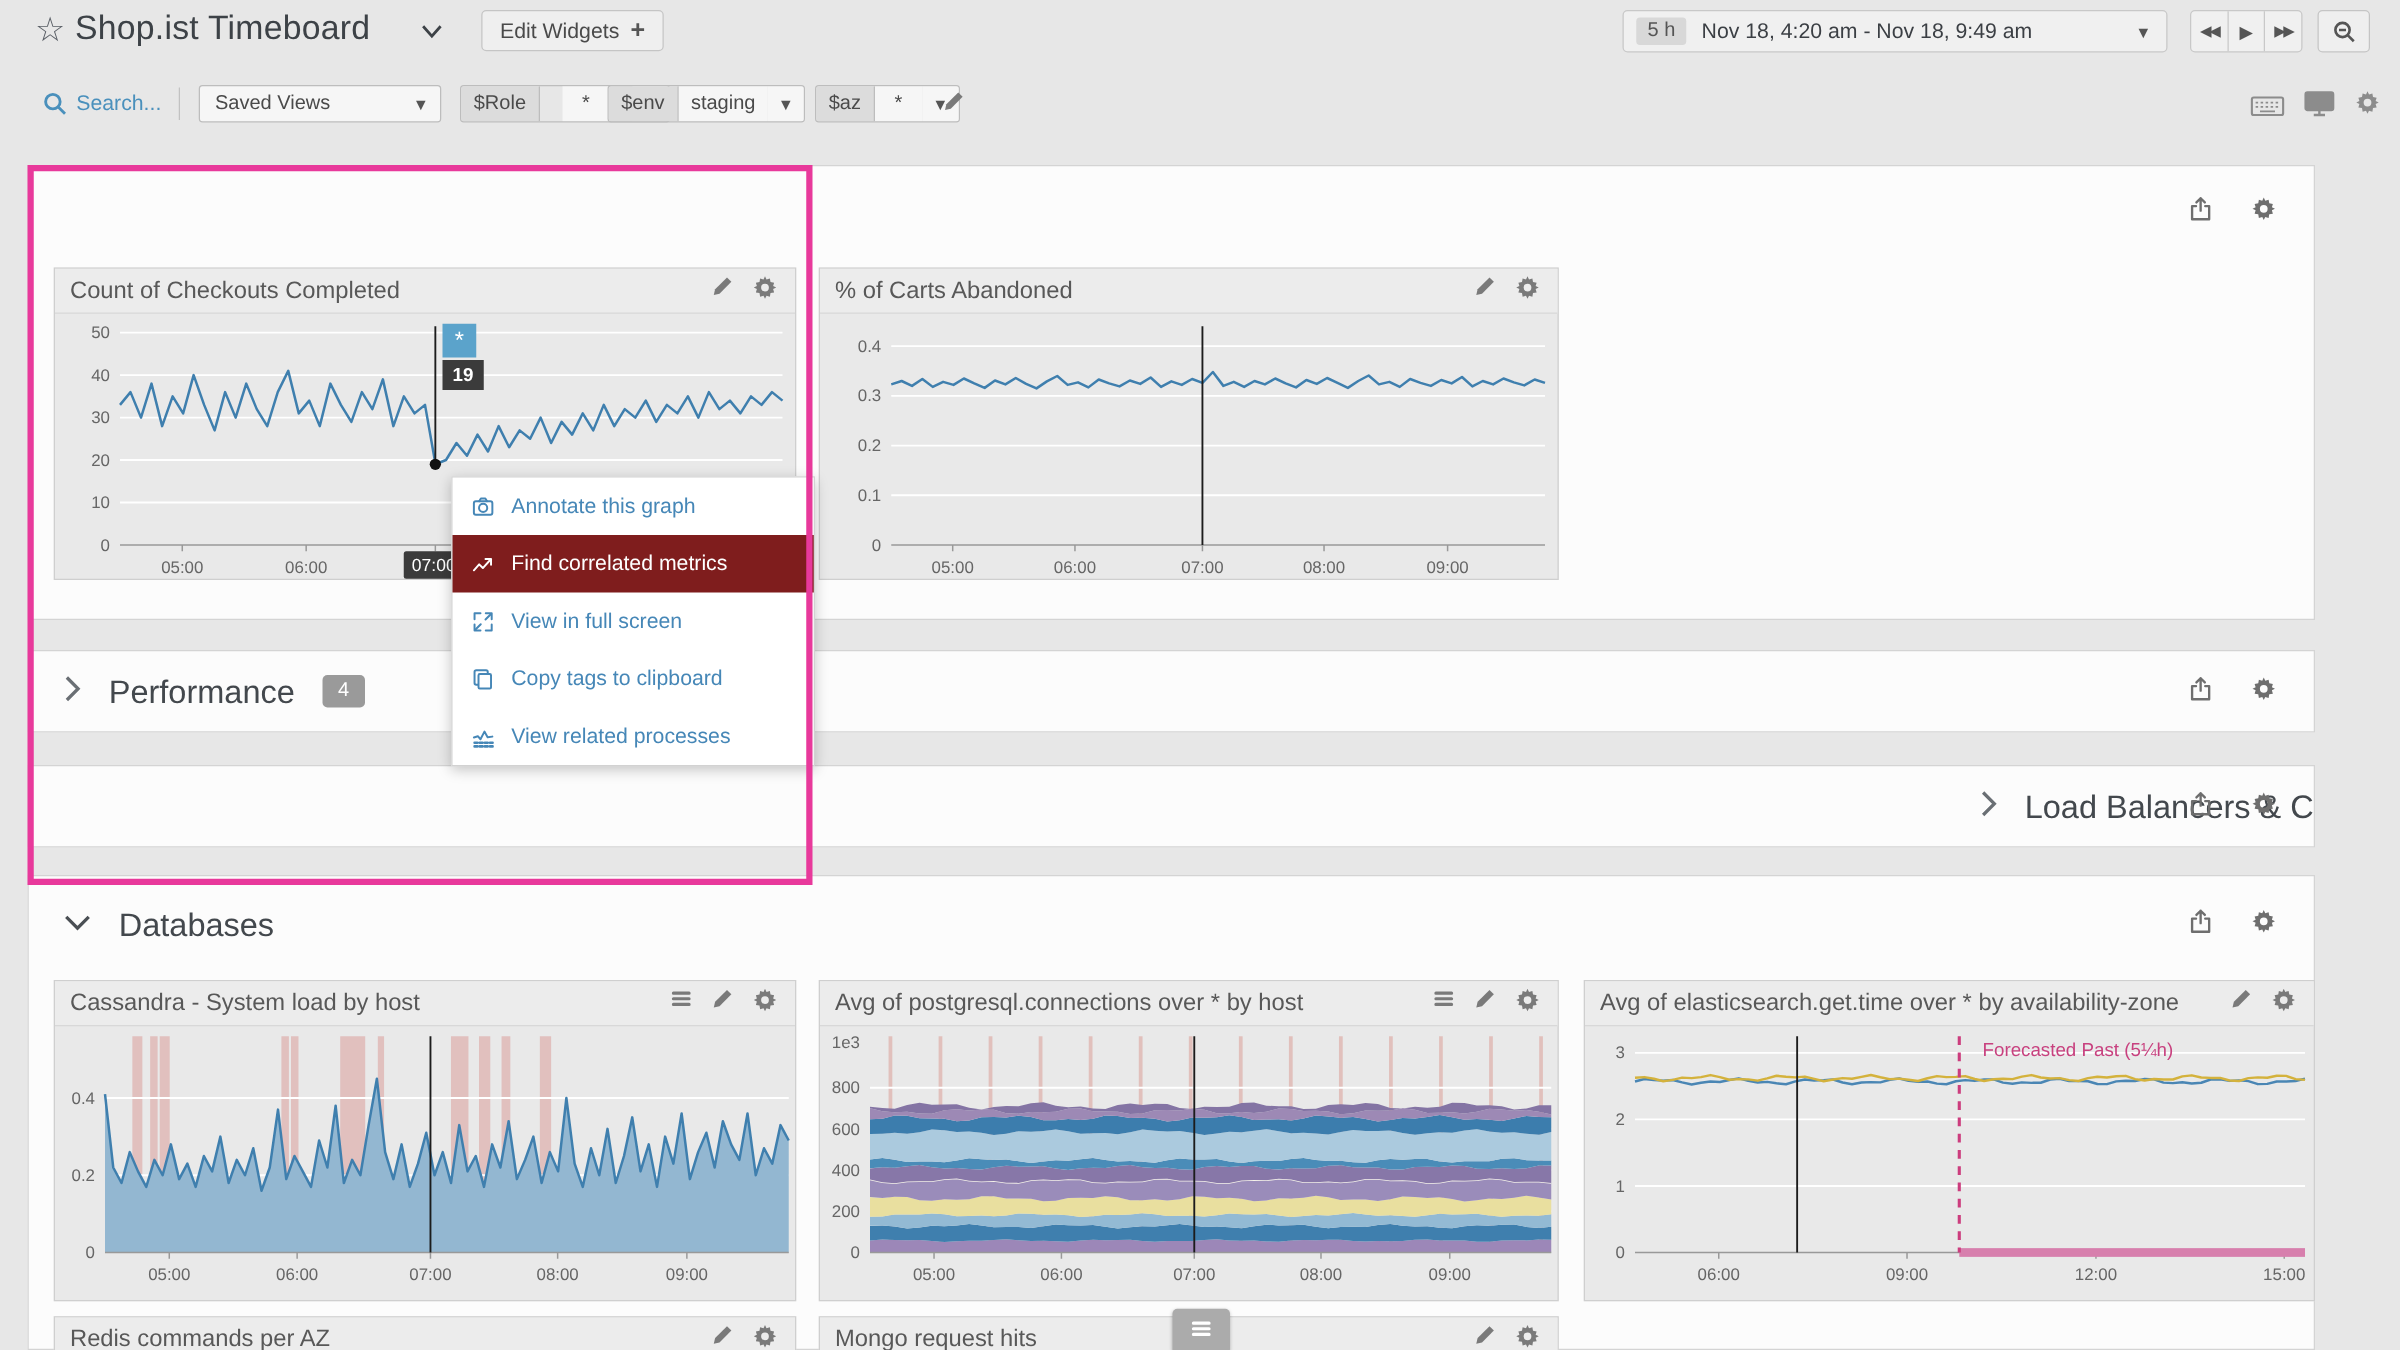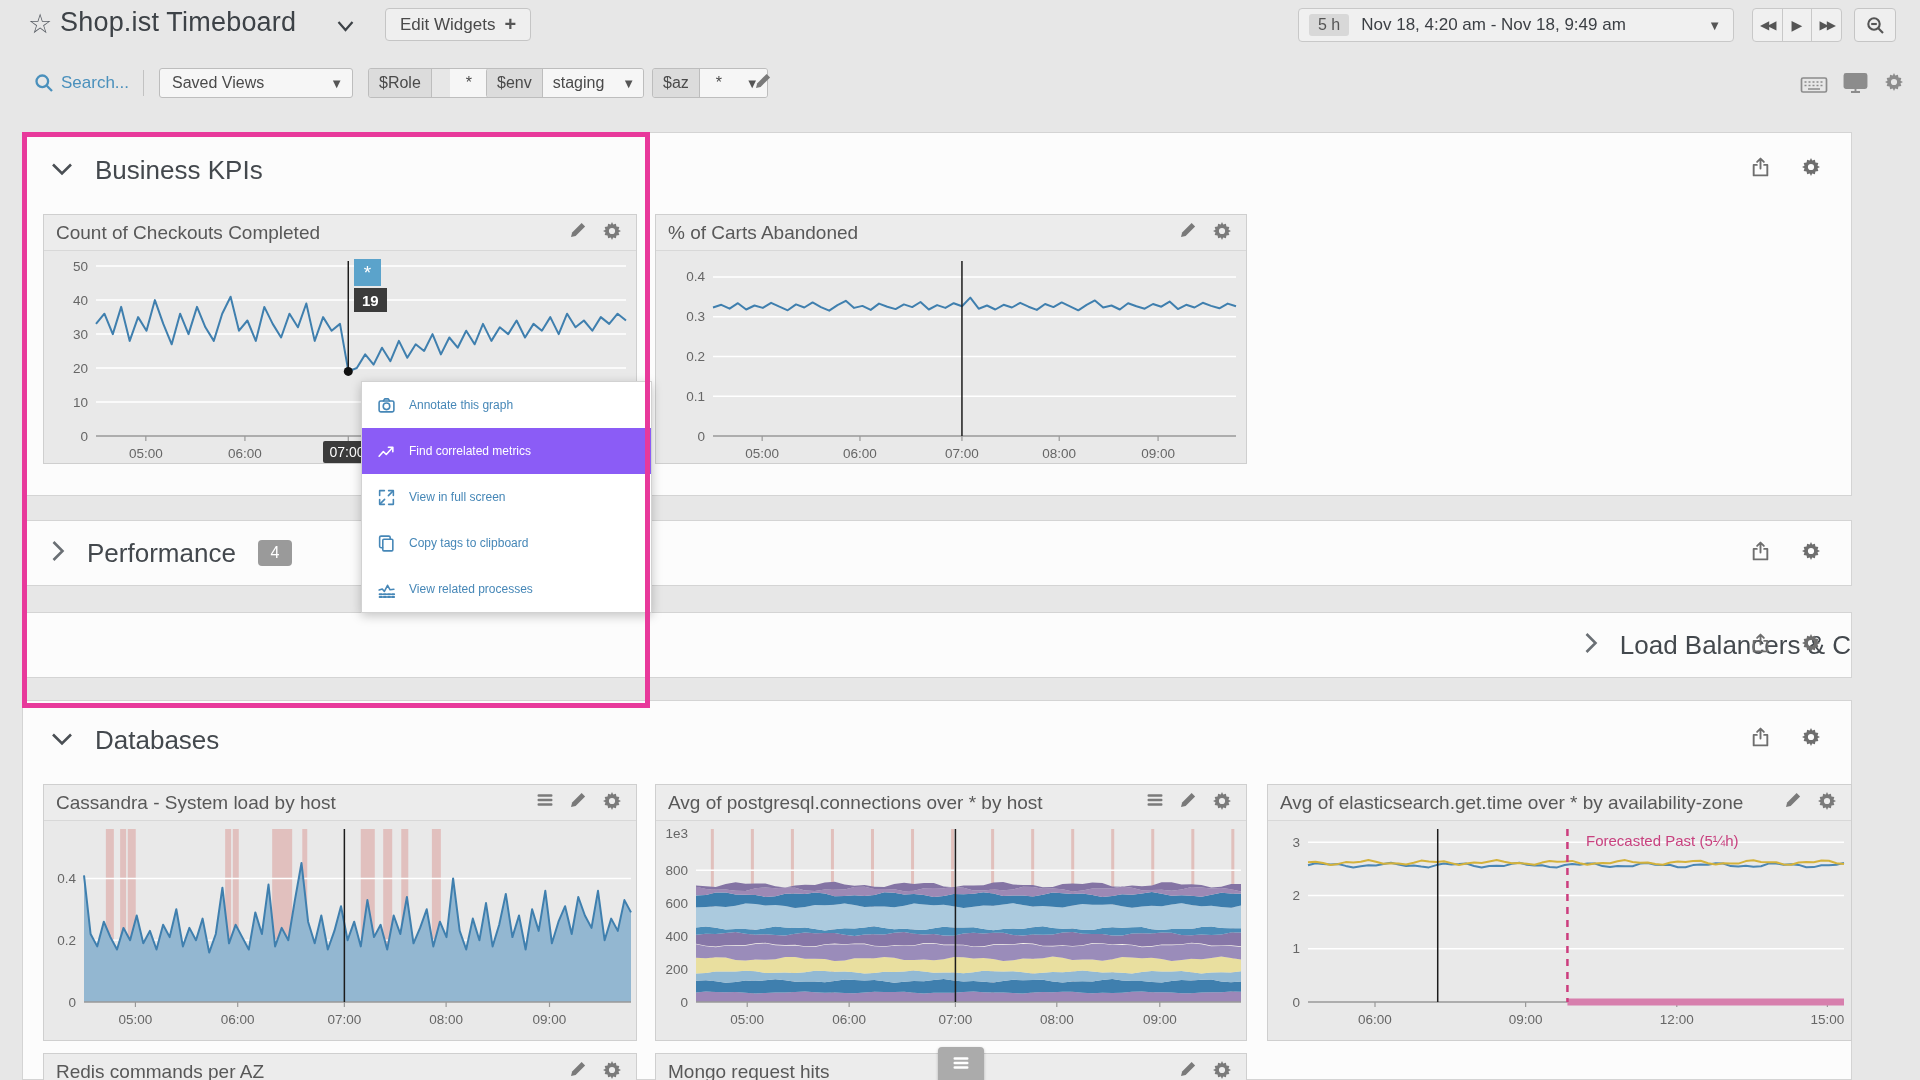--- a/index.html
+++ b/index.html
@@ -36,22 +36,22 @@
   .sec-title{font-size:26px;font-weight:400;}
   .badge{min-width:26px;height:26px;background:#9a9a9a;border-radius:4px;color:#fff;font-size:16px;display:flex;align-items:center;justify-content:center;padding:0 4px;}
   .sec-icons{position:absolute;top:0;right:30px;display:flex;gap:30px;color:#6e6e6e;}
   
   .card{position:absolute;border:1px solid #cfcfcf;background:#e9e9e9;box-sizing:border-box;}
   .card-head{height:36px;background:#ececec;border-bottom:1px solid #d8d8d8;display:flex;align-items:center;box-sizing:border-box;}
   .card-title{font-size:19px;color:#585858;margin-left:12px;white-space:nowrap;overflow:hidden;}
   .card-icons{margin-left:auto;margin-right:14px;display:flex;gap:15px;color:#7a7a7a;flex:none;}
   
   .menu{position:absolute;left:361px;top:381px;width:289px;background:#fff;border:1px solid #d2d2d2;box-shadow:0 3px 10px rgba(0,0,0,.22);z-index:30;}
-  .menu-item{display:flex;align-items:center;height:46px;padding-left:15px;color:#4687b7;font-size:12px;gap:13px;cursor:pointer;}
-  .menu-item.active{background:#8b5cf6;color:#fff;}
+  .menu-item{display:flex;align-items:center;height:46px;padding-left:15px;color:#4687b7;font-size:17px;gap:13px;cursor:pointer;}
+  .menu-item.active{background:#7f1d1d;color:#fff;}
   .menu-item svg{flex:none;}
   
   .hl{position:absolute;left:22px;top:132px;width:628px;height:576px;border:5px solid #e8399b;box-sizing:border-box;z-index:40;pointer-events:none;}
   
   .tt-star{position:absolute;left:354px;top:259px;width:27px;height:27px;background:#5ba3cb;color:#fff;font-size:19px;display:flex;align-items:center;justify-content:center;z-index:20;}
   .tt-val{position:absolute;left:354px;top:288px;height:24px;background:#3b3b3b;color:#fff;font-size:15px;font-weight:700;display:flex;align-items:center;justify-content:center;padding:0 8px;z-index:20;}
   .tt-pill{position:absolute;left:323px;top:441px;width:48px;height:22px;background:#3b3b3b;color:#fff;font-size:14px;border-radius:2px;display:flex;align-items:center;justify-content:center;z-index:25;}
   .forecast{position:absolute;left:1586px;top:832px;color:#c8417f;font-size:15px;z-index:5;}
   .legend-btn{position:absolute;left:938px;top:1047px;width:46px;height:36px;background:#ababab;border-radius:4px;display:flex;align-items:center;justify-content:center;color:#fff;z-index:10;box-shadow:0 1px 3px rgba(0,0,0,.25);}
 </style>
@@ -132,26 +132,20 @@
           <path d="M8 20h9M12.5 16.5V20"></path>
         </svg></span>
     </div>
   <div class="abs ico" style="left:1884px;top:72px;">
       <span><svg width="20" height="20" viewBox="0 0 20 20">
           <path fill-rule="evenodd" fill="currentColor" d="M10 1l1.2 2.5 2.7-.8.5 2.9 2.9.5-.8 2.7L19 10l-2.5 1.2.8 2.7-2.9.5-.5 2.9-2.7-.8L10 19l-1.2-2.5-2.7.8-.5-2.9-2.9-.5.8-2.7L1 10l2.5-1.2-.8-2.7 2.9-.5.5-2.9 2.7.8zM10 13.1a3.1 3.1 0 1 0 0-6.2 3.1 3.1 0 0 0 0 6.2z"></path>
         </svg></span>
     </div>
 
   <div class="section" style="top:132px;height:364px;">
-    <div class="sec-head" style="padding-top:22px;">
-      <span style="color:#4a4f54;"><svg width="22" height="14" viewBox="0 0 22 14" fill="none" stroke="currentColor" stroke-width="2.6">
-            <path d="M2 2.5l9 9 9-9"></path>
-          </svg></span>
-      <span class="sec-title">Business KPIs</span>
-    </div>
     <div class="sec-icons" style="top:24px;">
       <span><span><svg width="21" height="21" viewBox="0 0 20 20" fill="none" stroke="currentColor" stroke-width="1.8" stroke-linecap="round" stroke-linejoin="round">
               <path d="M6.5 7.5H3.5v10h13v-10h-3"></path>
               <path d="M10 1.5v9.5M6.8 4.7L10 1.5l3.2 3.2"></path>
             </svg></span></span>
       <span><span><svg width="20" height="20" viewBox="0 0 20 20">
               <path fill-rule="evenodd" fill="currentColor" d="M10 1l1.2 2.5 2.7-.8.5 2.9 2.9.5-.8 2.7L19 10l-2.5 1.2.8 2.7-2.9.5-.5 2.9-2.7-.8L10 19l-1.2-2.5-2.7.8-.5-2.9-2.9-.5.8-2.7L1 10l2.5-1.2-.8-2.7 2.9-.5.5-2.9 2.7.8zM10 13.1a3.1 3.1 0 1 0 0-6.2 3.1 3.1 0 0 0 0 6.2z"></path>
             </svg></span></span>
     </div>
   </div>

